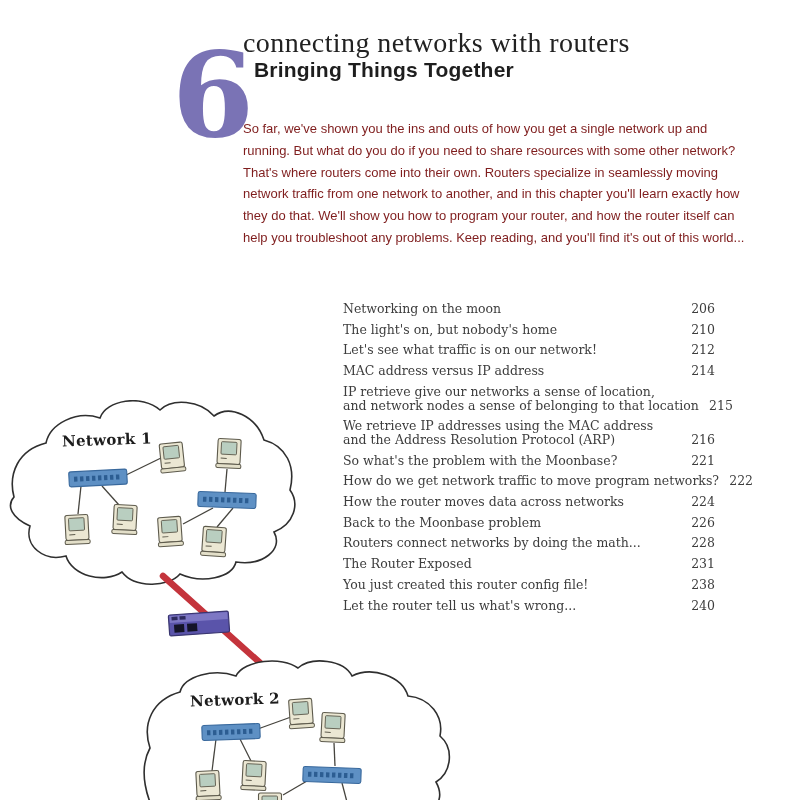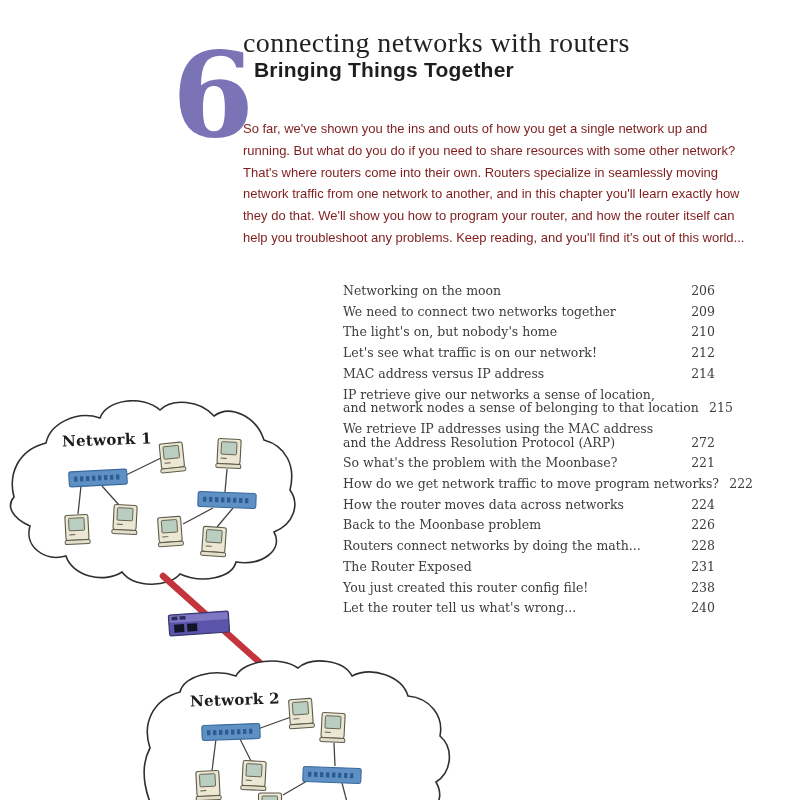--- a/index.html
+++ b/index.html
@@ -22,21 +22,21 @@
     font-size:21px;font-weight:bold;color:#1e1e1e;letter-spacing:0.2px;
   }
   .intro-heading{
     position:absolute;left:243px;top:92px;
     font-size:16.5px;font-weight:bold;color:#303030;
   }
   .intro-body{
     position:absolute;left:243px;top:118px;width:508px;
     font-size:13px;line-height:21.8px;color:#7f1d1d;
   }
-  .toc{position:absolute;left:343px;top:284px;width:372px;}
+  .toc{position:absolute;left:343px;top:302px;width:372px;}
   .toc-row{display:flex;align-items:flex-end;gap:8px;margin-bottom:7px;
     font-family:"DejaVu Serif",serif;color:#3d3d3d;}
   .toc-titles{flex:1;white-space:nowrap;}
   .toc-title{font-size:12.5px;line-height:13.7px;}
   .toc-title:empty{display:none;}
   .toc-page{font-size:12.5px;line-height:13.7px;min-width:26px;text-align:right;}
   .diagram{position:absolute;left:0;top:400px;width:470px;height:400px;}
   .net-label{
     position:absolute;font-family:"DejaVu Serif",serif;font-weight:bold;
     font-size:15px;color:#1d1d1d;transform:rotate(-2deg);letter-spacing:0.3px;
@@ -57,27 +57,20 @@
   <div class="toc">
       <div class="toc-row">
       <div class="toc-titles">
         <div class="toc-title">Networking on the moon</div>
 
       </div>
       <div class="toc-page">206</div>
     </div>
       <div class="toc-row">
       <div class="toc-titles">
-        <div class="toc-title">We need to connect two networks together</div>
-
-      </div>
-      <div class="toc-page">209</div>
-    </div>
-      <div class="toc-row">
-      <div class="toc-titles">
         <div class="toc-title">The light's on, but nobody's home</div>
 
       </div>
       <div class="toc-page">210</div>
     </div>
       <div class="toc-row">
       <div class="toc-titles">
         <div class="toc-title">Let's see what traffic is on our network!</div>
 
       </div>
@@ -95,21 +88,21 @@
         <div class="toc-title">IP retrieve give our networks a sense of location,</div>
         <div class="toc-title">and network nodes a sense of belonging to that location</div>
       </div>
       <div class="toc-page">215</div>
     </div>
       <div class="toc-row">
       <div class="toc-titles">
         <div class="toc-title">We retrieve IP addresses using the MAC address</div>
         <div class="toc-title">and the Address Resolution Protocol (ARP)</div>
       </div>
-      <div class="toc-page">272</div>
+      <div class="toc-page">216</div>
     </div>
       <div class="toc-row">
       <div class="toc-titles">
         <div class="toc-title">So what's the problem with the Moonbase?</div>
 
       </div>
       <div class="toc-page">221</div>
     </div>
       <div class="toc-row">
       <div class="toc-titles">

